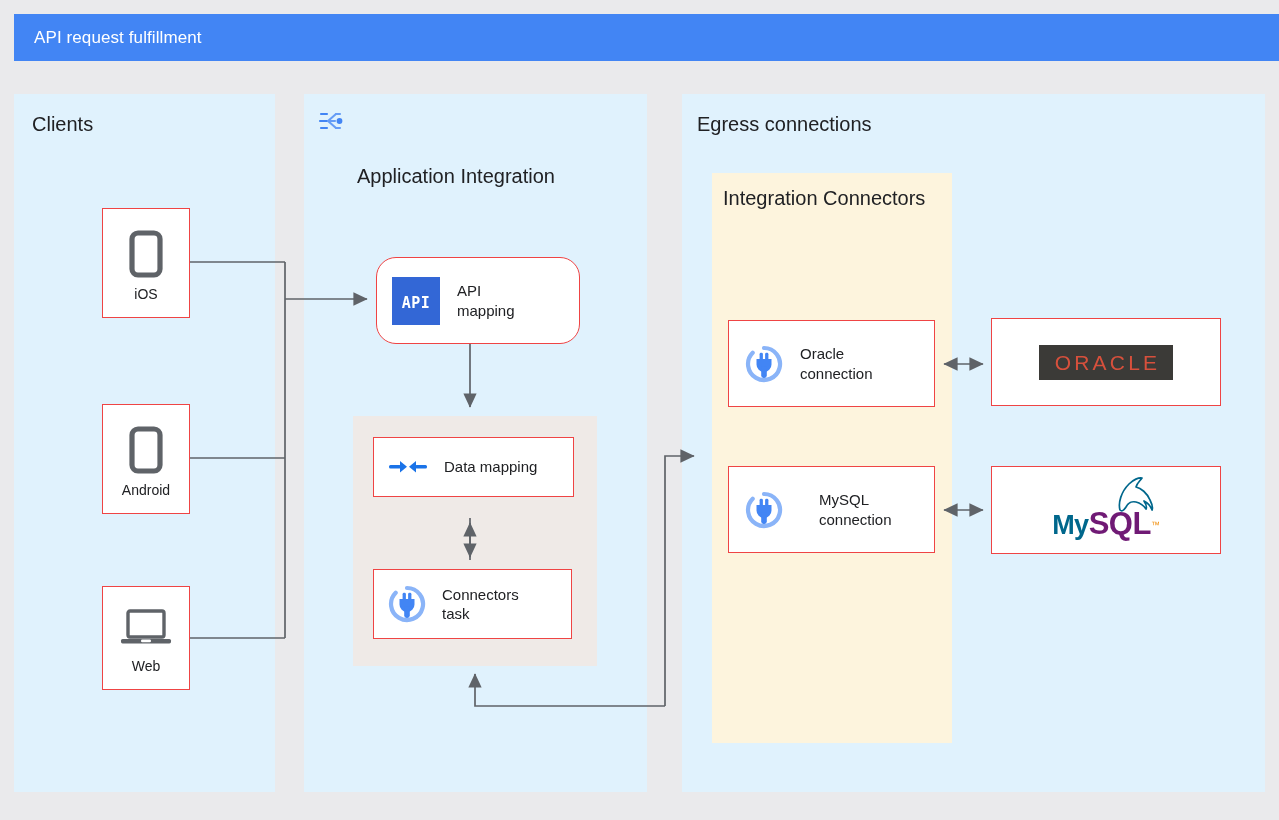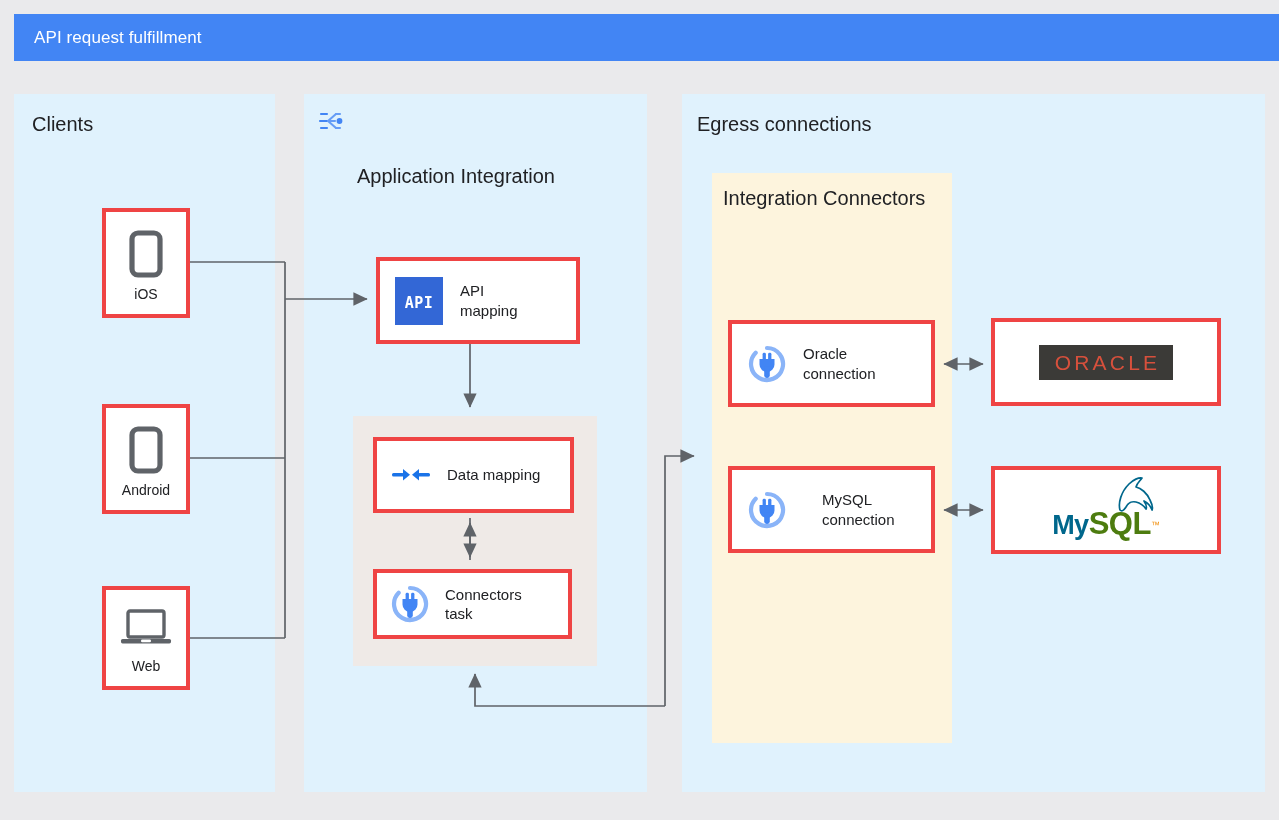--- a/index.html
+++ b/index.html
@@ -78,21 +78,21 @@
     position: absolute;
     left: 353px; top: 416px;
     width: 244px; height: 250px;
     background: #efeae7;
   }
 
   
   .card {
     position: absolute;
     background: #ffffff;
-    border: 4px solid #ef4444;
+    border: 1px solid #ef4444;
     display: flex;
     align-items: center;
   }
   .card-center {
     flex-direction: column;
     justify-content: center;
   }
   .card-label {
     font-size: 15px;
     color: #202124;
@@ -104,22 +104,22 @@
   #card-android { left: 102px; top: 404px; width: 88px; height: 110px; }
   #card-web     { left: 102px; top: 586px; width: 88px; height: 104px; }
   .device-icon { margin-top: 4px; }
   .device-label {
     font-size: 14px;
     color: #202124;
     margin-top: 7px;
   }
 
   
-  #card-apitrigger { left: 376px; top: 257px; width: 204px; height: 87px; }
-  #card-datamap    { left: 373px; top: 437px; width: 201px; height: 76px; }
+  #card-apitrigger { left: 376px; top: 257px; width: 204px; height: 87px; border-radius: 20px; }
+  #card-datamap    { left: 373px; top: 437px; width: 201px; height: 60px; }
   #card-conntask   { left: 373px; top: 569px; width: 199px; height: 70px; }
 
   #card-oracle-conn { left: 728px; top: 320px; width: 207px; height: 87px; }
   #card-mysql-conn  { left: 728px; top: 466px; width: 207px; height: 87px; gap: 19px; }
 
   #card-oracle-logo { left: 991px; top: 318px; width: 230px; height: 88px;
                       justify-content: center; }
   #card-mysql-logo  { left: 991px; top: 466px; width: 230px; height: 88px;
                       justify-content: center; }
 
@@ -146,21 +146,21 @@
     line-height: 1;
   }
 
   
   .mysql-mark {
     position: relative;
     line-height: 1;
     padding-top: 26px;
   }
   .mysql-my  { color: #00678c; font-size: 27px; font-weight: bold; letter-spacing: -.5px; }
-  .mysql-sql { color: #4d7c0f; font-size: 31px; font-weight: bold; letter-spacing: -.5px; }
+  .mysql-sql { color: #701a75; font-size: 31px; font-weight: bold; letter-spacing: -.5px; }
   .mysql-tm  { color: #f29111; font-size: 9px; vertical-align: super; }
   .mysql-dolphin {
     position: absolute;
     right: 2px; top: -8px;
     width: 52px; height: 44px;
   }
 
   
   #wires {
     position: absolute;

